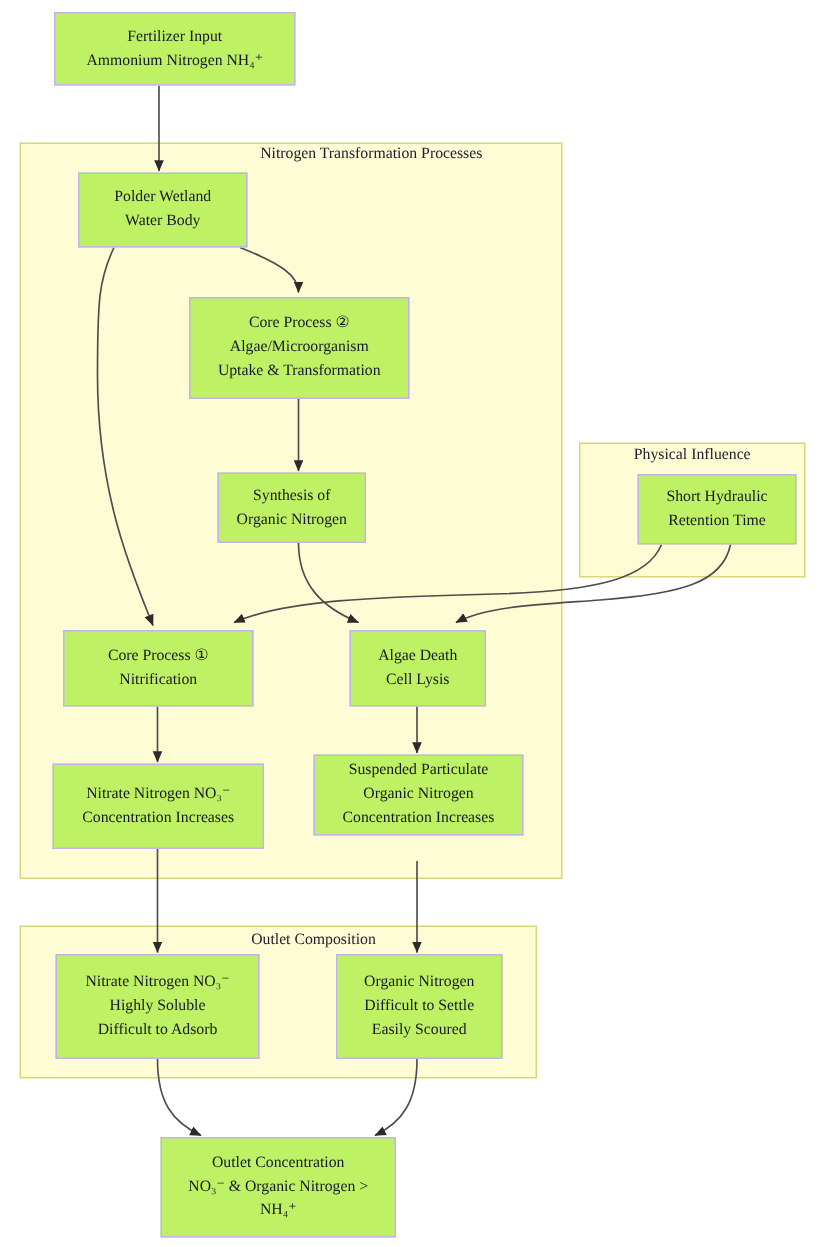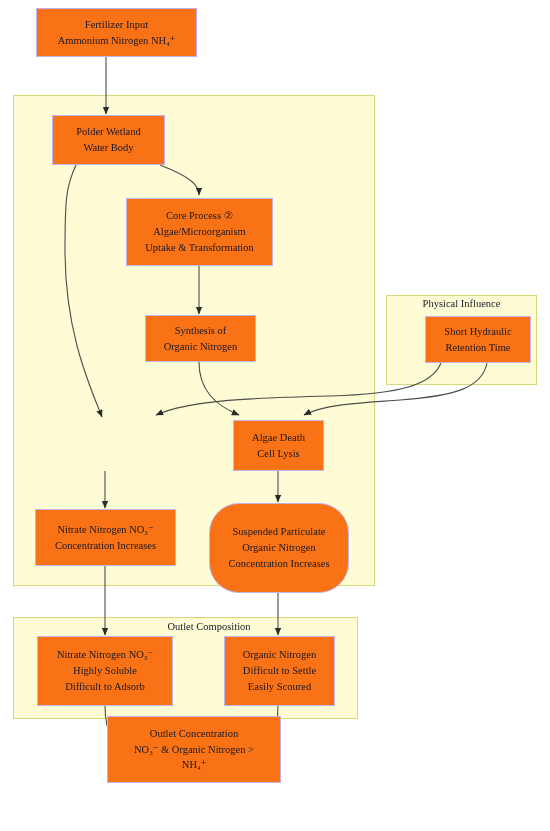--- a/index.html
+++ b/index.html
@@ -37,41 +37,42 @@
   .cluster-label {
     position: absolute;
     font-size: 10.5px;
     color: #20202e;
     text-align: center;
     line-height: 1.35;
     white-space: normal;
   }
   .node {
     position: absolute;
-    background: #f97316;
+    background: #bef264;
     border: 1px solid #c3b3ec;
     box-sizing: border-box;
     display: flex;
     flex-direction: column;
     align-items: center;
     justify-content: center;
     font-size: 10.5px;
     line-height: 1.52;
     color: #181826;
     text-align: center;
     padding: 2px 4px;
   }
   .node .line { display: block; white-space: nowrap; }
 </style>
 </head>
 <body>
 
 <div id="canvas">
 
   <div class="cluster" style="left:13px; top:95px; width:362px; height:491px;"></div>
+  <div class="cluster-label" style="left:160px; top:96px; width:175px;">Nitrogen Transformation Processes</div>
 
   <div class="cluster" style="left:386px; top:295px; width:151px; height:90px;"></div>
   <div class="cluster-label" style="left:386px; top:297px; width:151px;text-align:center;">Physical Influence</div>
 
   <div class="cluster" style="left:13px; top:617px; width:345px; height:102px;"></div>
   <div class="cluster-label" style="left:13px; top:620px; width:392px;">Outlet Composition</div>
 
   <svg class="edges" viewBox="0 0 550 831">
     <defs>
       <marker id="arrow" markerWidth="9" markerHeight="9" refX="7.2" refY="3.2" orient="auto" markerUnits="userSpaceOnUse">
@@ -117,58 +118,62 @@
     <span class="line">Core Process ②</span>
     <span class="line">Algae/Microorganism</span>
     <span class="line">Uptake &amp; Transformation</span>
   </div>
 
   <div class="node" style="left:52px; top:115px; width:113px; height:50px;">
     <span class="line">Polder Wetland</span>
     <span class="line">Water Body</span>
   </div>
 
-  <div class="node" style="left:145px; top:315px; width:111px; height:47px;">
+  <div class="node" style="left:145px; top:315px; width:99px; height:47px;">
     <span class="line">Synthesis of</span>
     <span class="line">Organic Nitrogen</span>
   </div>
 
   <div class="node" style="left:413px; top:316px; width:106px; height:47px;margin-left:12px;">
     <span class="line">Short Hydraulic</span>
     <span class="line">Retention Time</span>
   </div>
 
+  <div class="node" style="left:42px; top:420px; width:127px; height:51px;">
+    <span class="line">Core Process ①</span>
+    <span class="line">Nitrification</span>
+  </div>
 
   <div class="node" style="left:233px; top:420px; width:91px; height:51px;">
     <span class="line">Algae Death</span>
     <span class="line">Cell Lysis</span>
   </div>
 
   <div class="node" style="left:35px; top:509px; width:141px; height:57px;">
     <span class="line">Nitrate Nitrogen NO₃⁻</span>
     <span class="line">Concentration Increases</span>
   </div>
 
-  <div class="node" style="left:209px; top:503px; width:140px; height:90px;border-radius:30px;">
+  <div class="node" style="left:209px; top:503px; width:140px; height:54px;">
     <span class="line">Suspended Particulate</span>
     <span class="line">Organic Nitrogen</span>
     <span class="line">Concentration Increases</span>
   </div>
 
   <div class="node" style="left:37px; top:636px; width:136px; height:70px;">
     <span class="line">Nitrate Nitrogen NO₃⁻</span>
     <span class="line">Highly Soluble</span>
     <span class="line">Difficult to Adsorb</span>
   </div>
 
   <div class="node" style="left:224px; top:636px; width:111px; height:70px;">
     <span class="line">Organic Nitrogen</span>
     <span class="line">Difficult to Settle</span>
     <span class="line">Easily Scoured</span>
   </div>
 
-  <div class="node" style="left:107px; top:716px; width:174px; height:67px;">
+  <div class="node" style="left:107px; top:758px; width:157px; height:67px;">
     <span class="line">Outlet Concentration</span>
     <span class="line">NO₃⁻ &amp; Organic Nitrogen &gt;</span>
     <span class="line">NH₄⁺</span>
   </div>
 
 </div>
 
 </body></html>

